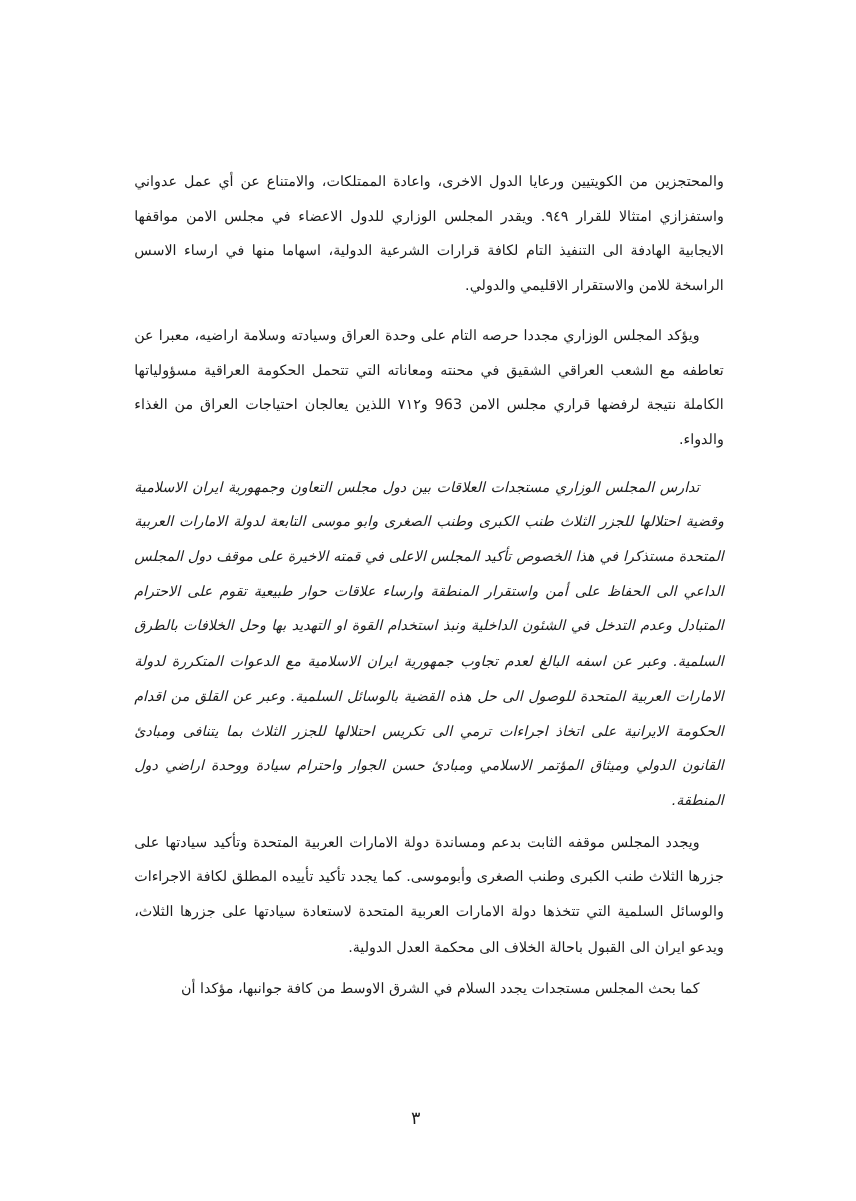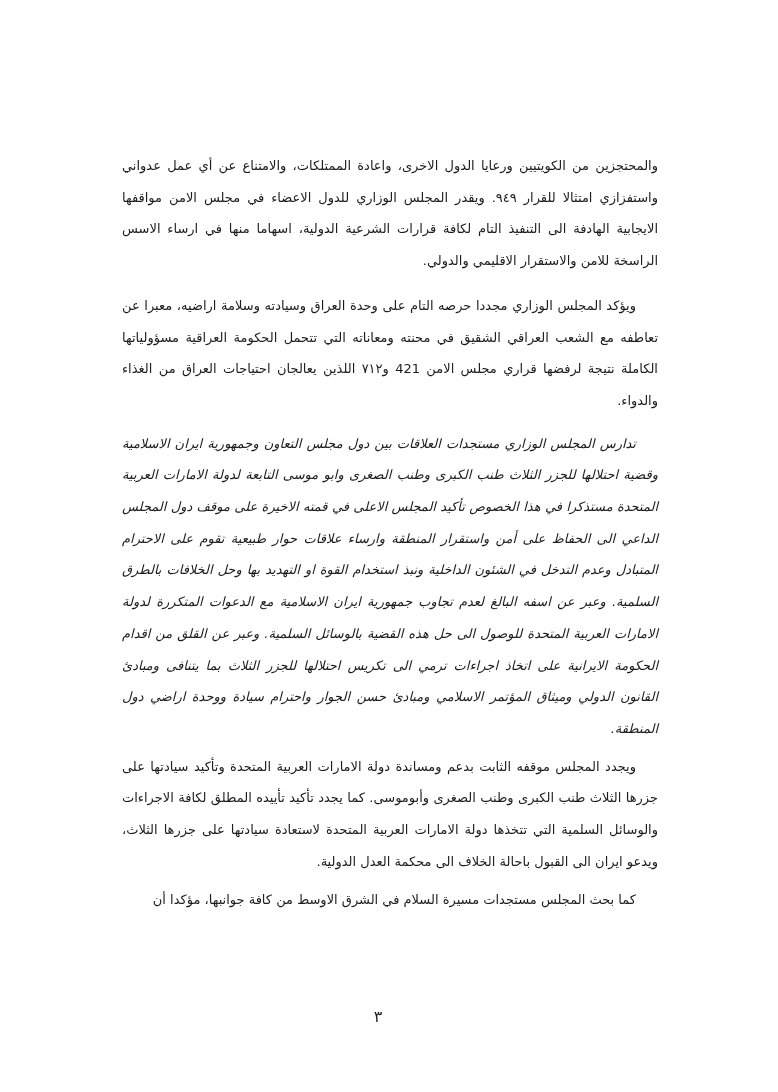--- a/index.html
+++ b/index.html
@@ -51,19 +51,19 @@
     direction: rtl;
     transform: translateX(-11px);
   }
 </style>
 </head>
 <body>
 
 <div class="scan-page">
   <div class="text-block">
       <p>والمحتجزين من الكويتيين ورعايا الدول الاخرى، واعادة الممتلكات، والامتناع عن أي عمل عدواني واستفزازي امتثالا للقرار ٩٤٩. ويقدر المجلس الوزاري للدول الاعضاء في مجلس الامن مواقفها الايجابية الهادفة الى التنفيذ التام لكافة قرارات الشرعية الدولية، اسهاما منها في ارساء الاسس الراسخة للامن والاستقرار الاقليمي والدولي.</p>
-      <p class="indent">ويؤكد المجلس الوزاري مجددا حرصه التام على وحدة العراق وسيادته وسلامة اراضيه، معبرا عن تعاطفه مع الشعب العراقي الشقيق في محنته ومعاناته التي تتحمل الحكومة العراقية مسؤولياتها الكاملة نتيجة لرفضها قراري مجلس الامن 421 و٧١٢ اللذين يعالجان احتياجات العراق من الغذاء والدواء.</p>
+      <p class="indent">ويؤكد المجلس الوزاري مجددا حرصه التام على وحدة العراق وسيادته وسلامة اراضيه، معبرا عن تعاطفه مع الشعب العراقي الشقيق في محنته ومعاناته التي تتحمل الحكومة العراقية مسؤولياتها الكاملة نتيجة لرفضها قراري مجلس الامن 963 و٧١٢ اللذين يعالجان احتياجات العراق من الغذاء والدواء.</p>
       <p class="indent">تدارس المجلس الوزاري مستجدات العلاقات بين دول مجلس التعاون وجمهورية ايران الاسلامية وقضية احتلالها للجزر الثلاث طنب الكبرى وطنب الصغرى وابو موسى التابعة لدولة الامارات العربية المتحدة مستذكرا في هذا الخصوص تأكيد المجلس الاعلى في قمته الاخيرة على موقف دول المجلس الداعي الى الحفاظ على أمن واستقرار المنطقة وارساء علاقات حوار طبيعية تقوم على الاحترام المتبادل وعدم التدخل في الشئون الداخلية ونبذ استخدام القوة او التهديد بها وحل الخلافات بالطرق السلمية. وعبر عن اسفه البالغ لعدم تجاوب جمهورية ايران الاسلامية مع الدعوات المتكررة لدولة الامارات العربية المتحدة للوصول الى حل هذه القضية بالوسائل السلمية. وعبر عن القلق من اقدام الحكومة الايرانية على اتخاذ اجراءات ترمي الى تكريس احتلالها للجزر الثلاث بما يتنافى ومبادئ القانون الدولي وميثاق المؤتمر الاسلامي ومبادئ حسن الجوار واحترام سيادة ووحدة اراضي دول المنطقة.</p>
       <p class="indent">ويجدد المجلس موقفه الثابت بدعم ومساندة دولة الامارات العربية المتحدة وتأكيد سيادتها على جزرها الثلاث طنب الكبرى وطنب الصغرى وأبوموسى. كما يجدد تأكيد تأييده المطلق لكافة الاجراءات والوسائل السلمية التي تتخذها دولة الامارات العربية المتحدة لاستعادة سيادتها على جزرها الثلاث، ويدعو ايران الى القبول باحالة الخلاف الى محكمة العدل الدولية.</p>
-      <p class="indent">كما بحث المجلس مستجدات مسيرة السلام في الشرق الاوسط من كافة جوانبها، مؤكدا أن</p>
+      <p class="indent">كما بحث المجلس مستجدات يجدد السلام في الشرق الاوسط من كافة جوانبها، مؤكدا أن</p>
     </div>
   <div class="page-number">٣</div>
 </div>
 
 </body></html>

